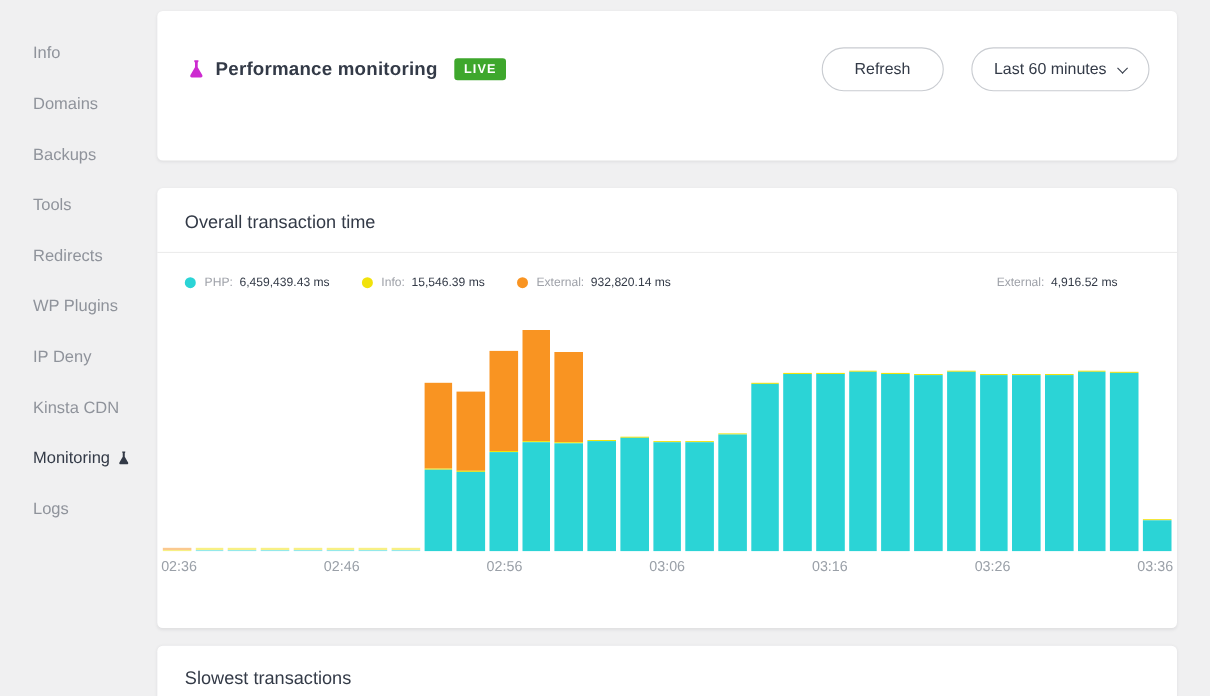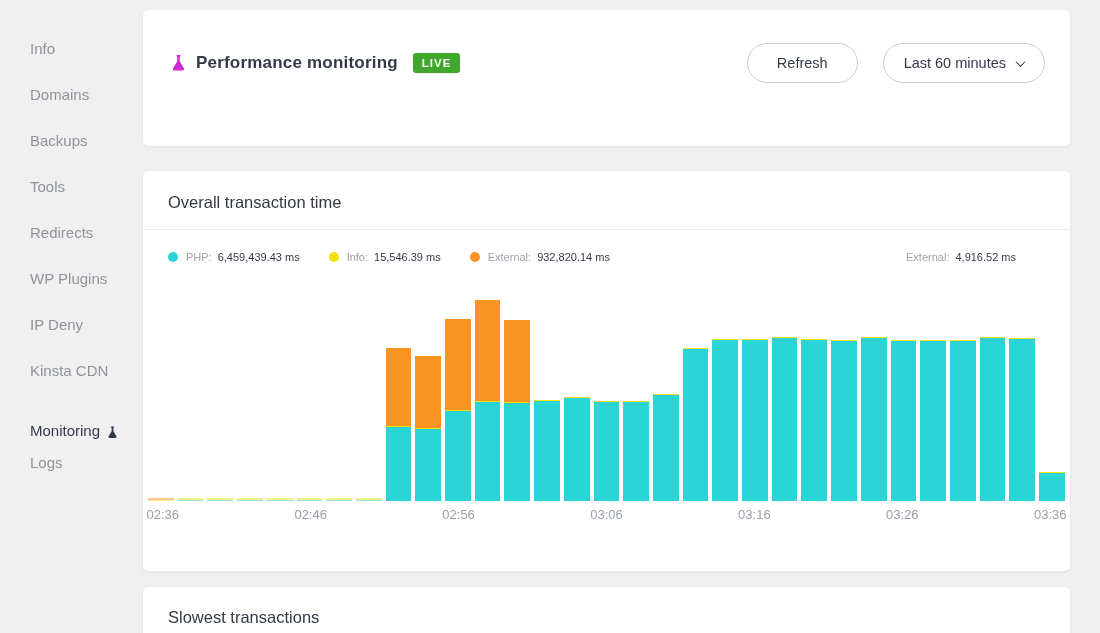--- a/index.html
+++ b/index.html
@@ -9,21 +9,21 @@
     font-family:"Liberation Sans", sans-serif;
     color:#333a47;
     position:relative;
   }
   
   .sidebar { position:absolute; left:0; top:0; width:143px; padding-top:25px; }
   .side-item {
     height:46px; display:flex; align-items:center; padding-left:30px;
     font-size:15px; color:#8f939b; cursor:pointer; white-space:nowrap;
   }
-  .side-item.active { color:#333a47;align-items:flex-end; }
+  .side-item.active { color:#333a47; }
   .side-item .mini-flask { display:none; margin-left:7px; }
   .side-item.has-flask .mini-flask { display:inline-block; }
 
   
   .main { position:absolute; left:143px; top:10px; width:927px; }
   .card {
     background:#fff; border-radius:5px;
     box-shadow:0 1px 3px rgba(25,25,40,.08);
   }
 

